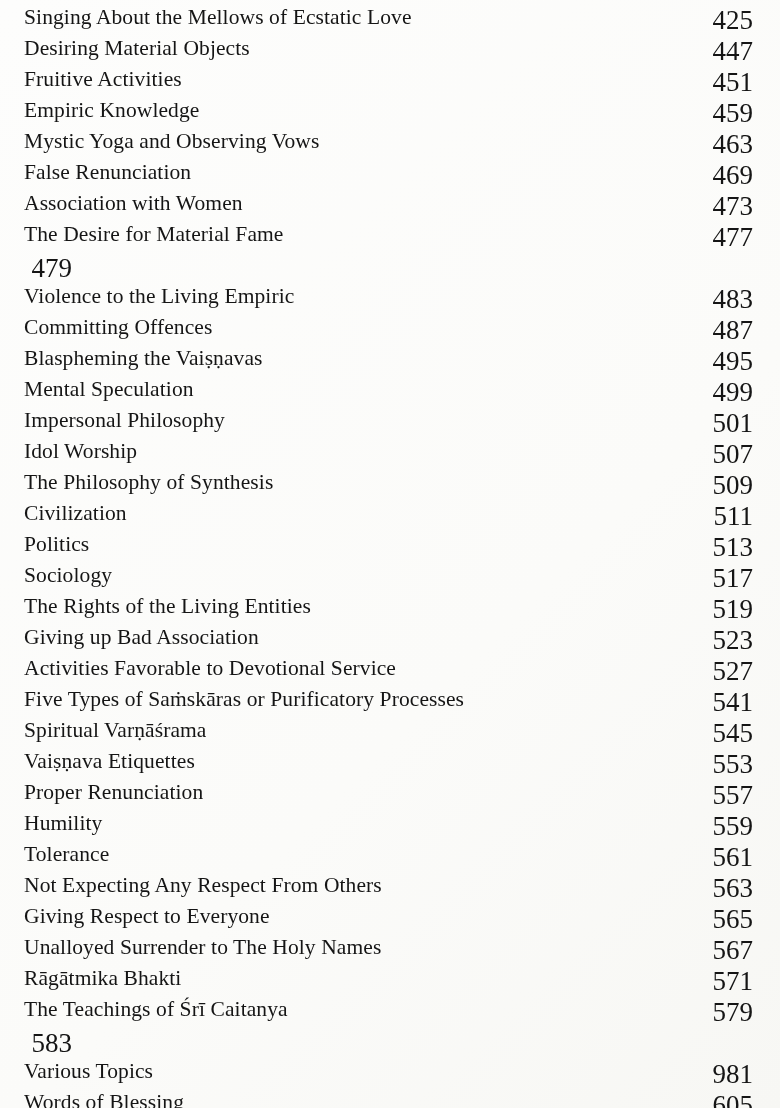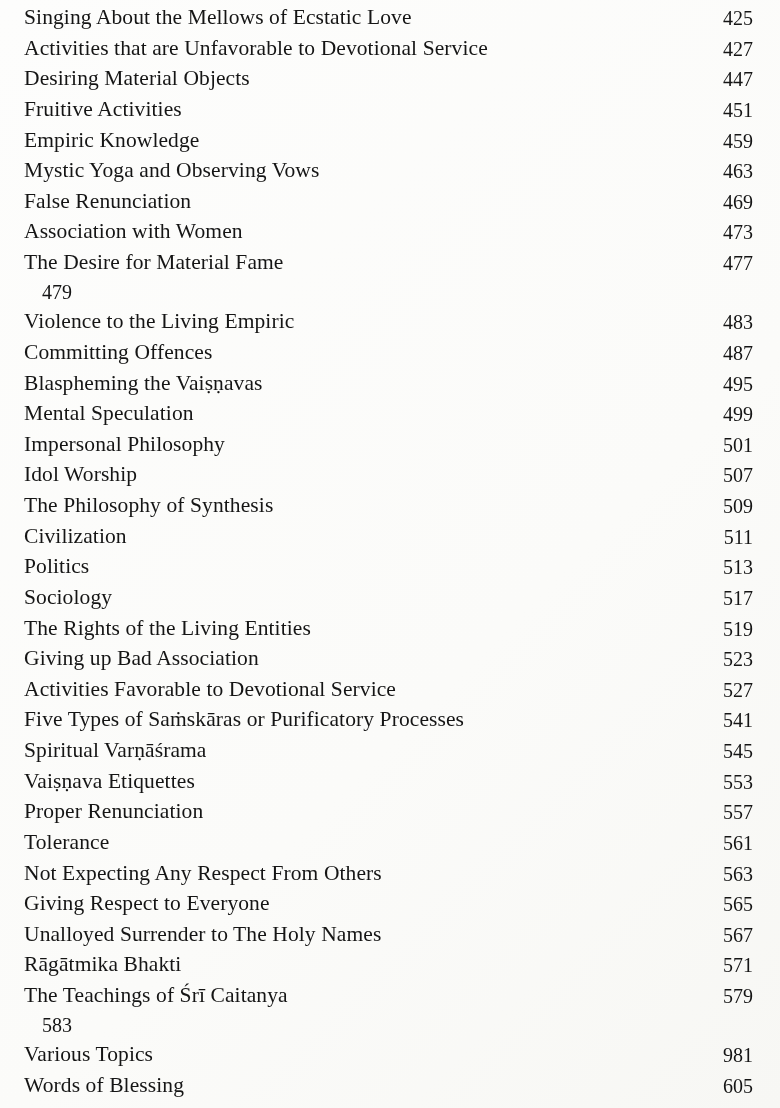--- a/index.html
+++ b/index.html
@@ -19,46 +19,42 @@
     inset: 0;
     box-sizing: border-box;
     padding: 5px 27px 10px 24px;
     display: flex;
     flex-direction: column;
     justify-content: space-between;
   }
   .toc-row {
     display: flex;
     justify-content: space-between;
-    align-items: flex-end;
+    align-items: flex-start;
     white-space: nowrap;
   }
   .toc-title {
     font-size: 21.5px;
     letter-spacing: 0.1px;
   }
   .toc-page {
-    font-size: 20px;
+    font-size: 27px;
     text-align: right;
     min-width: 48px;
   }
 </style>
 </head>
 <body>
 
 <div class="page" id="toc">
   <div class="toc-row">
     <span class="toc-title">Singing About the Mellows of Ecstatic Love</span>
     <span class="toc-page">425</span>
   </div>
 
-  <div class="toc-row">
-    <span class="toc-title">Activities that are Unfavorable to Devotional Service</span>
-    <span class="toc-page">427</span>
-  </div>
 
   <div class="toc-row">
     <span class="toc-title">Desiring Material Objects</span>
     <span class="toc-page">447</span>
   </div>
 
   <div class="toc-row">
     <span class="toc-title">Fruitive Activities</span>
     <span class="toc-page">451</span>
   </div>
@@ -170,20 +166,24 @@
   <div class="toc-row">
     <span class="toc-title">Vaiṣṇava Etiquettes</span>
     <span class="toc-page">553</span>
   </div>
 
   <div class="toc-row">
     <span class="toc-title">Proper Renunciation</span>
     <span class="toc-page">557</span>
   </div>
 
+  <div class="toc-row">
+    <span class="toc-title">Humility</span>
+    <span class="toc-page">559</span>
+  </div>
 
   <div class="toc-row">
     <span class="toc-title">Tolerance</span>
     <span class="toc-page">561</span>
   </div>
 
   <div class="toc-row">
     <span class="toc-title">Not Expecting Any Respect From Others</span>
     <span class="toc-page">563</span>
   </div>

